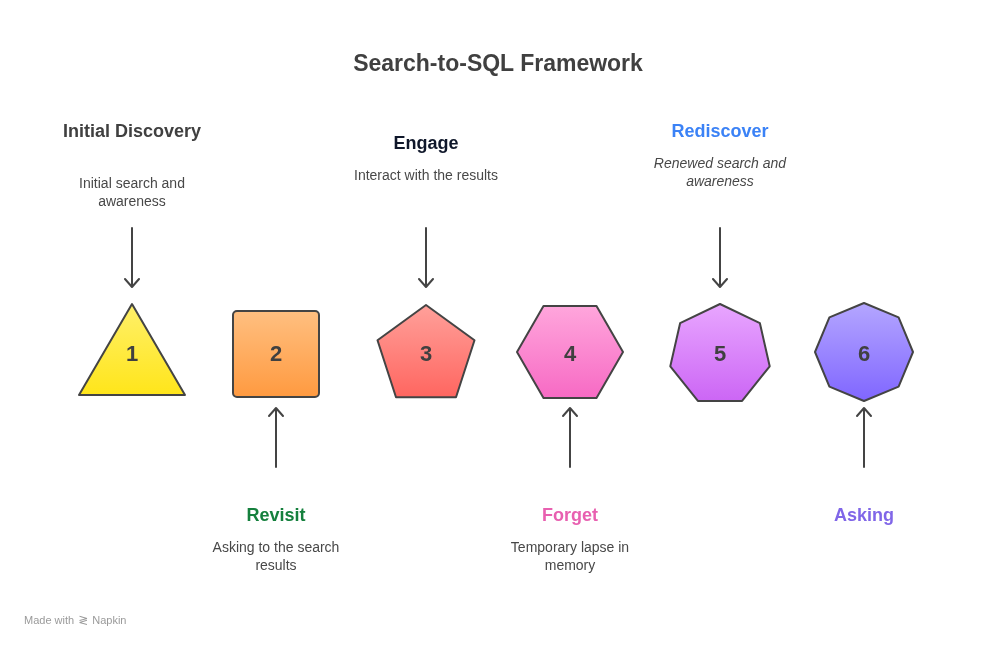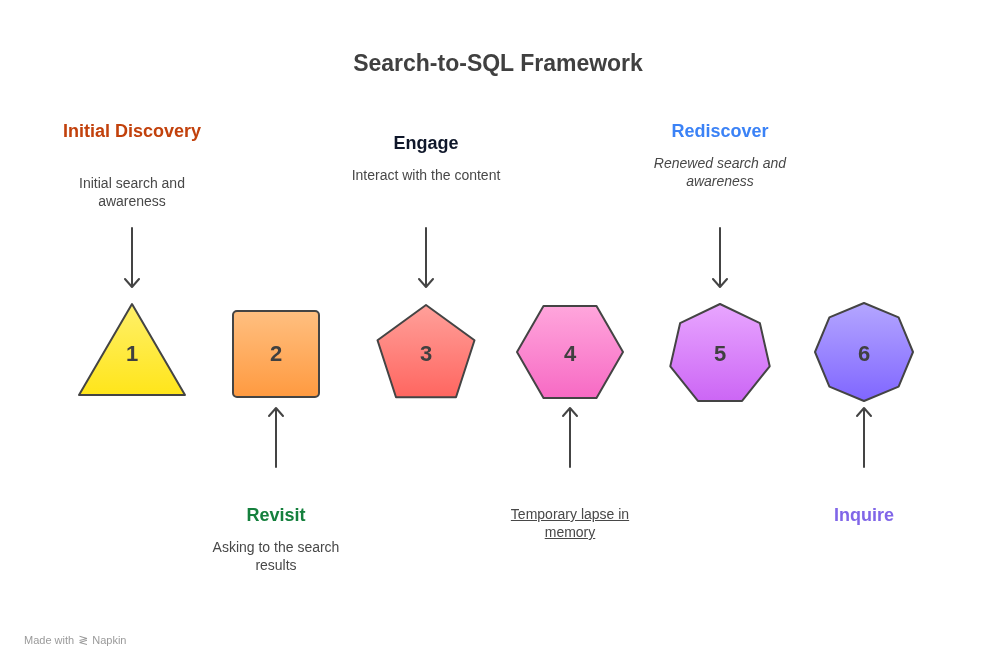--- a/index.html
+++ b/index.html
@@ -2,21 +2,21 @@
 <html><head>
 <meta charset="utf-8">
 <style>
   html, body { margin:0; padding:0; background:#ffffff; }
   body { width:996px; height:649px; position:relative; overflow:hidden; font-family:"Liberation Sans", sans-serif; }
   .title { position:absolute; top:50px; left:0; width:996px; text-align:center; font-size:23px; font-weight:bold; color:#404040; }
   .label { position:absolute; width:200px; text-align:center; }
   .label .head { font-size:18px; font-weight:bold; margin-bottom:12px; }
   .label .desc { font-size:14px; color:#484848; line-height:18px; }
   svg.canvas { position:absolute; left:0; top:0; }
-  .footer { position:absolute; left:24px; top:613px; font-size:11px; color:#9a9a9a; display:flex; align-items:center; gap:4px;margin-top:20px; }
+  .footer { position:absolute; left:24px; top:613px; font-size:11px; color:#9a9a9a; display:flex; align-items:center; gap:4px; }
 </style>
 </head>
 <body>
 
 <div class="title">Search-to-SQL Framework</div>
 
 <svg class="canvas" width="996" height="649">
   <defs id="grads">
       <linearGradient id="grad0" x1="0" y1="0" x2="0" y2="1">
         <stop offset="0" stop-color="#fff06a"></stop>
@@ -60,40 +60,41 @@
       <text x="720" y="361" text-anchor="middle" font-family="&quot;Liberation Sans&quot;, sans-serif" font-weight="bold" font-size="22" fill="#404040">5</text>
       <path d="M720,228 L720,286 M713,279 L720,287 L727,279" stroke="#444444" stroke-width="2" fill="none" stroke-linecap="round" stroke-linejoin="round"></path>
       <polygon points="864.0,303.0 898.6,317.4 913.0,352.0 898.6,386.6 864.0,401.0 829.4,386.6 815.0,352.0 829.4,317.4" fill="url(#grad5)" stroke="#444444" stroke-width="2" stroke-linejoin="round"></polygon>
       <text x="864" y="361" text-anchor="middle" font-family="&quot;Liberation Sans&quot;, sans-serif" font-weight="bold" font-size="22" fill="#404040">6</text>
       <path d="M864,467 L864,409 M857,416 L864,408 L871,416" stroke="#444444" stroke-width="2" fill="none" stroke-linecap="round" stroke-linejoin="round"></path>
     </g>
 </svg>
 
 <div id="labels">
     <div class="label" style="left: 32px; top: 121px;">
-      <div class="head" style="color: #c2410c;">Initial Discovery</div>
+      <div class="head" style="color: #404040;">Initial Discovery</div>
       <div class="desc" style="padding: 0px 22px; margin-top: 32px;">Initial search and awareness</div>
     </div>
     <div class="label" style="left: 176px; top: 505px;">
       <div class="head" style="color: #15803d;">Revisit</div>
       <div class="desc" style="padding: 0px 22px;">Asking to the search results</div>
     </div>
     <div class="label" style="left: 326px; top: 133px;">
       <div class="head" style="color: #0f172a;">Engage</div>
-      <div class="desc" style="padding: 0px 22px;">Interact with the content</div>
+      <div class="desc" style="padding: 0px 22px;">Interact with the results</div>
     </div>
     <div class="label" style="left: 470px; top: 505px;">
-      <div class="desc" style="padding: 0px 22px; text-decoration: underline;">Temporary lapse in memory</div>
+      <div class="head" style="color: rgb(232, 96, 176);">Forget</div>
+      <div class="desc" style="padding: 0px 22px;">Temporary lapse in memory</div>
     </div>
     <div class="label" style="left: 620px; top: 121px;">
       <div class="head" style="color: #3b82f6;">Rediscover</div>
       <div class="desc" style="padding: 0px 22px; font-style: italic;">Renewed search and awareness</div>
     </div>
     <div class="label" style="left: 764px; top: 505px;">
-      <div class="head" style="color: rgb(128, 102, 232);">Inquire</div>
+      <div class="head" style="color: rgb(128, 102, 232);">Asking</div>
     </div>
   </div>
 
 <div class="footer">
   <span>Made with</span>
   <span style="font-size:12px;color:#9a9a9a;">≷</span>
   <span>Napkin</span>
 </div>
 
 </body></html>

